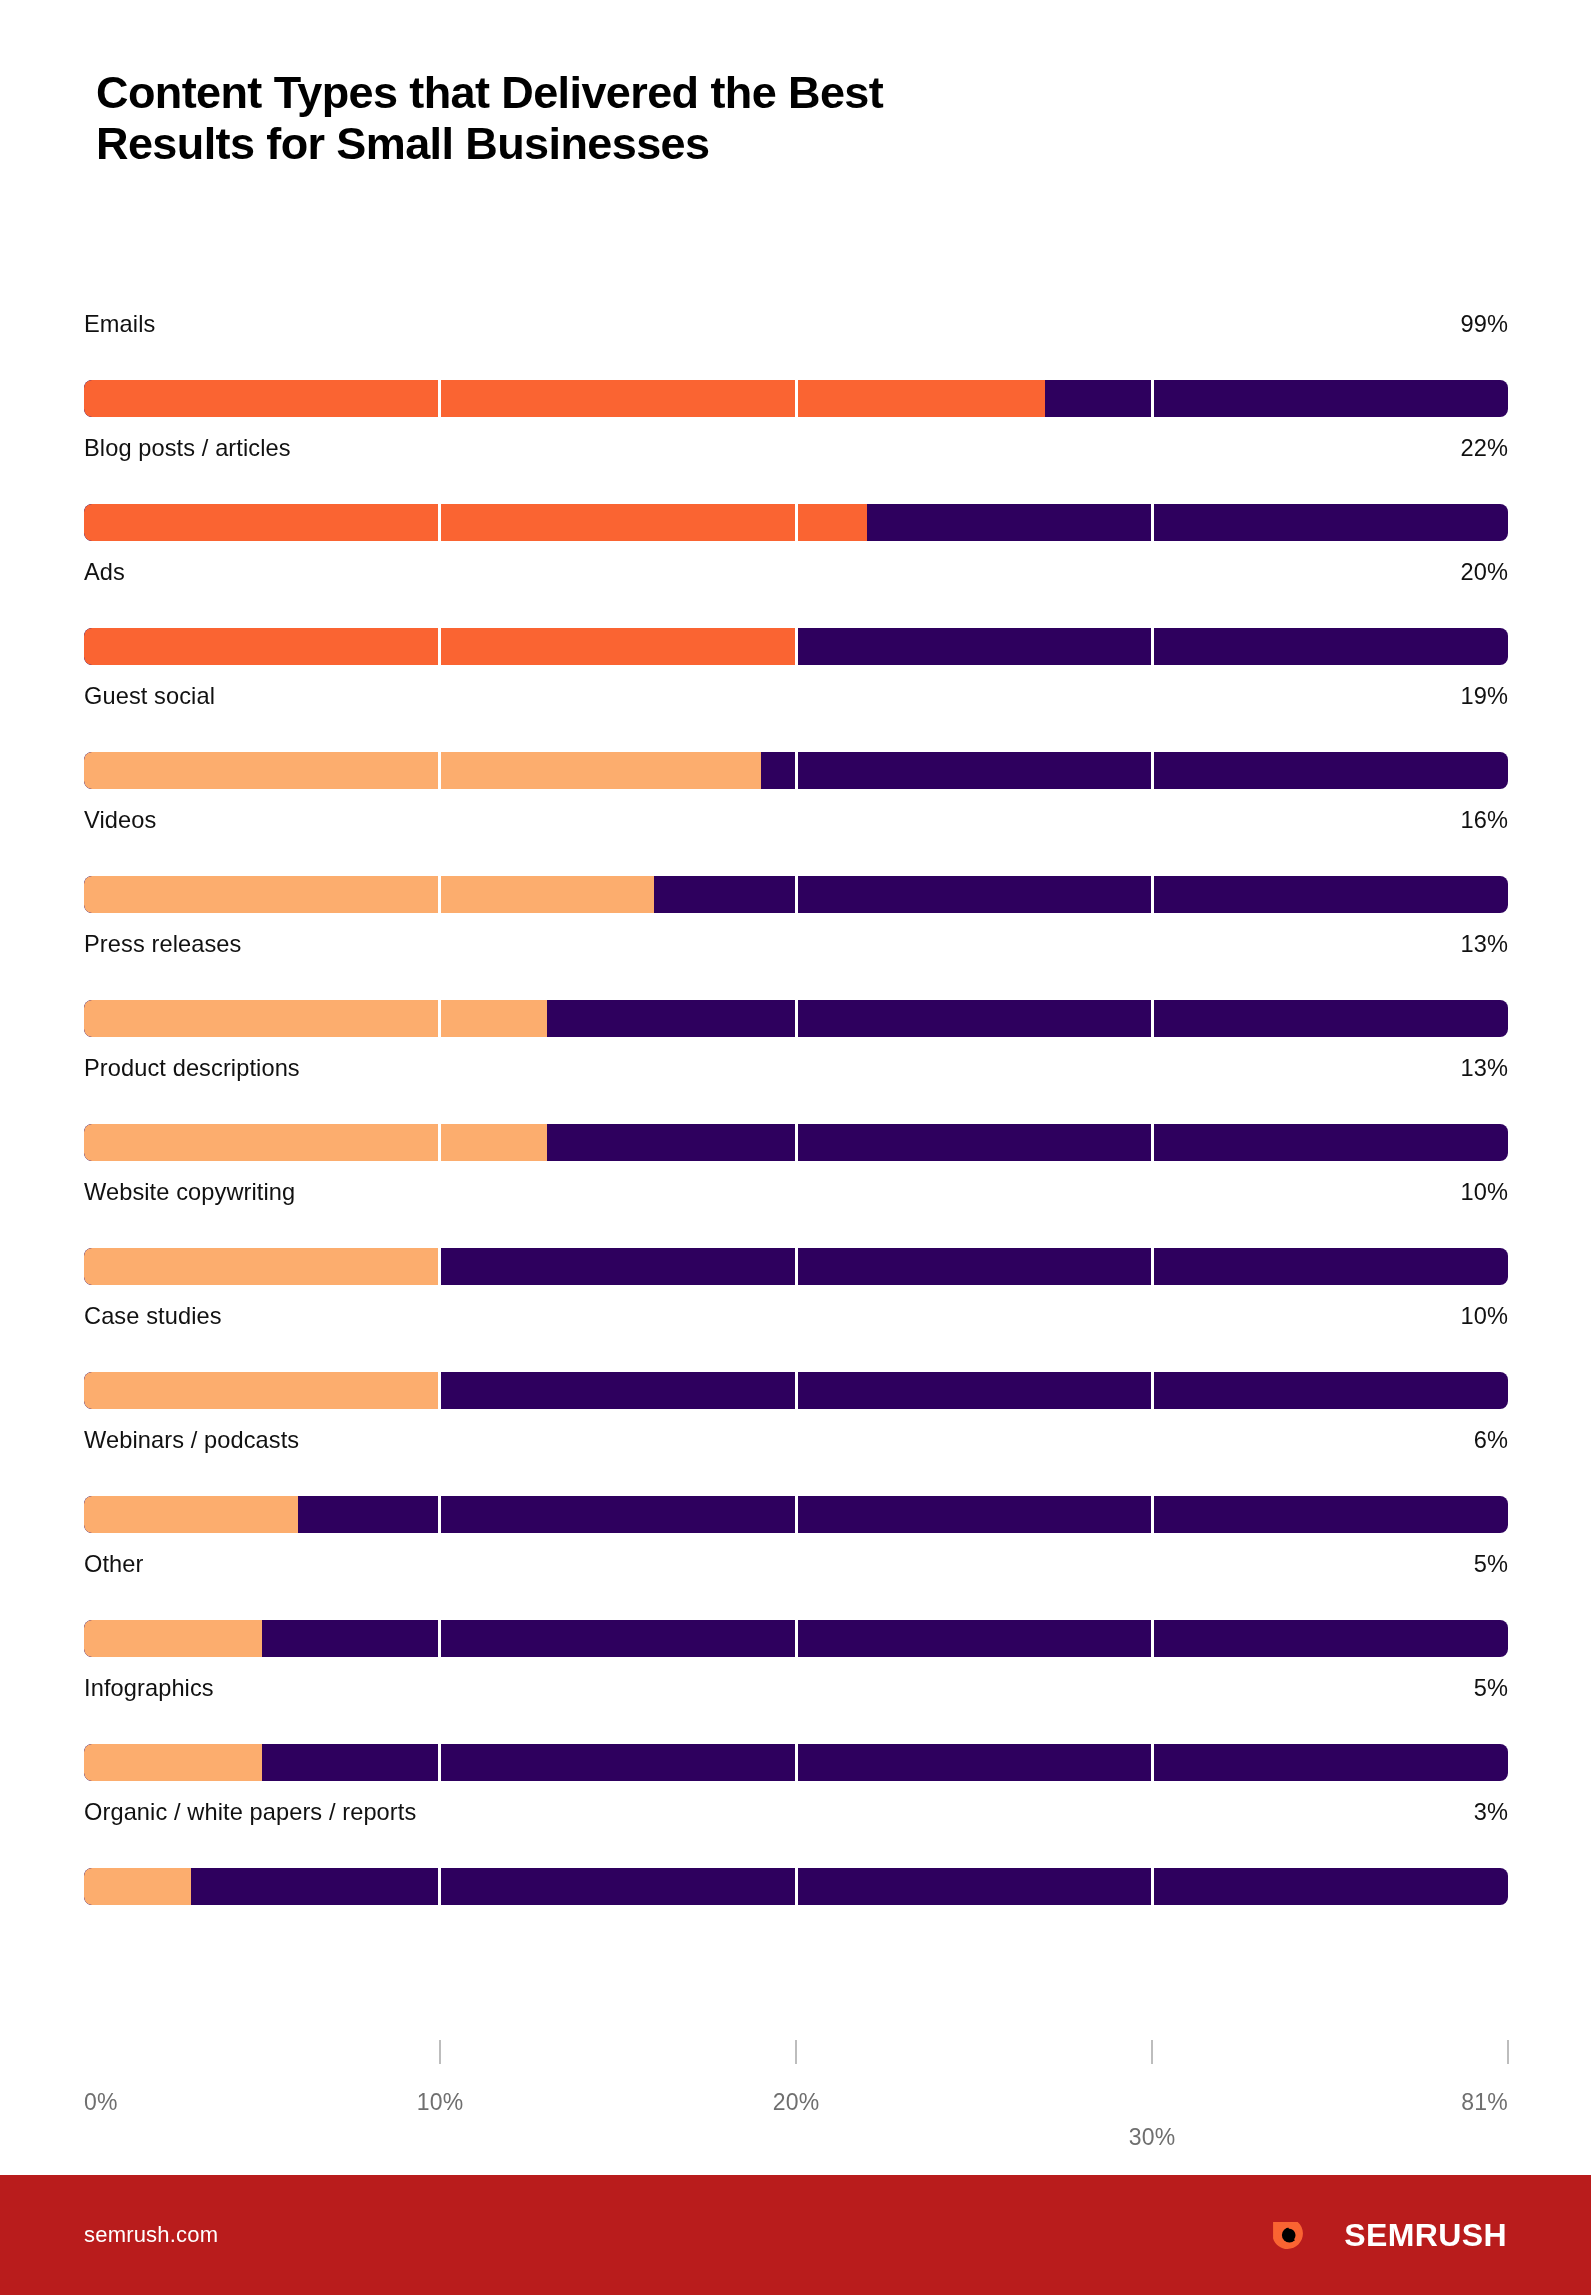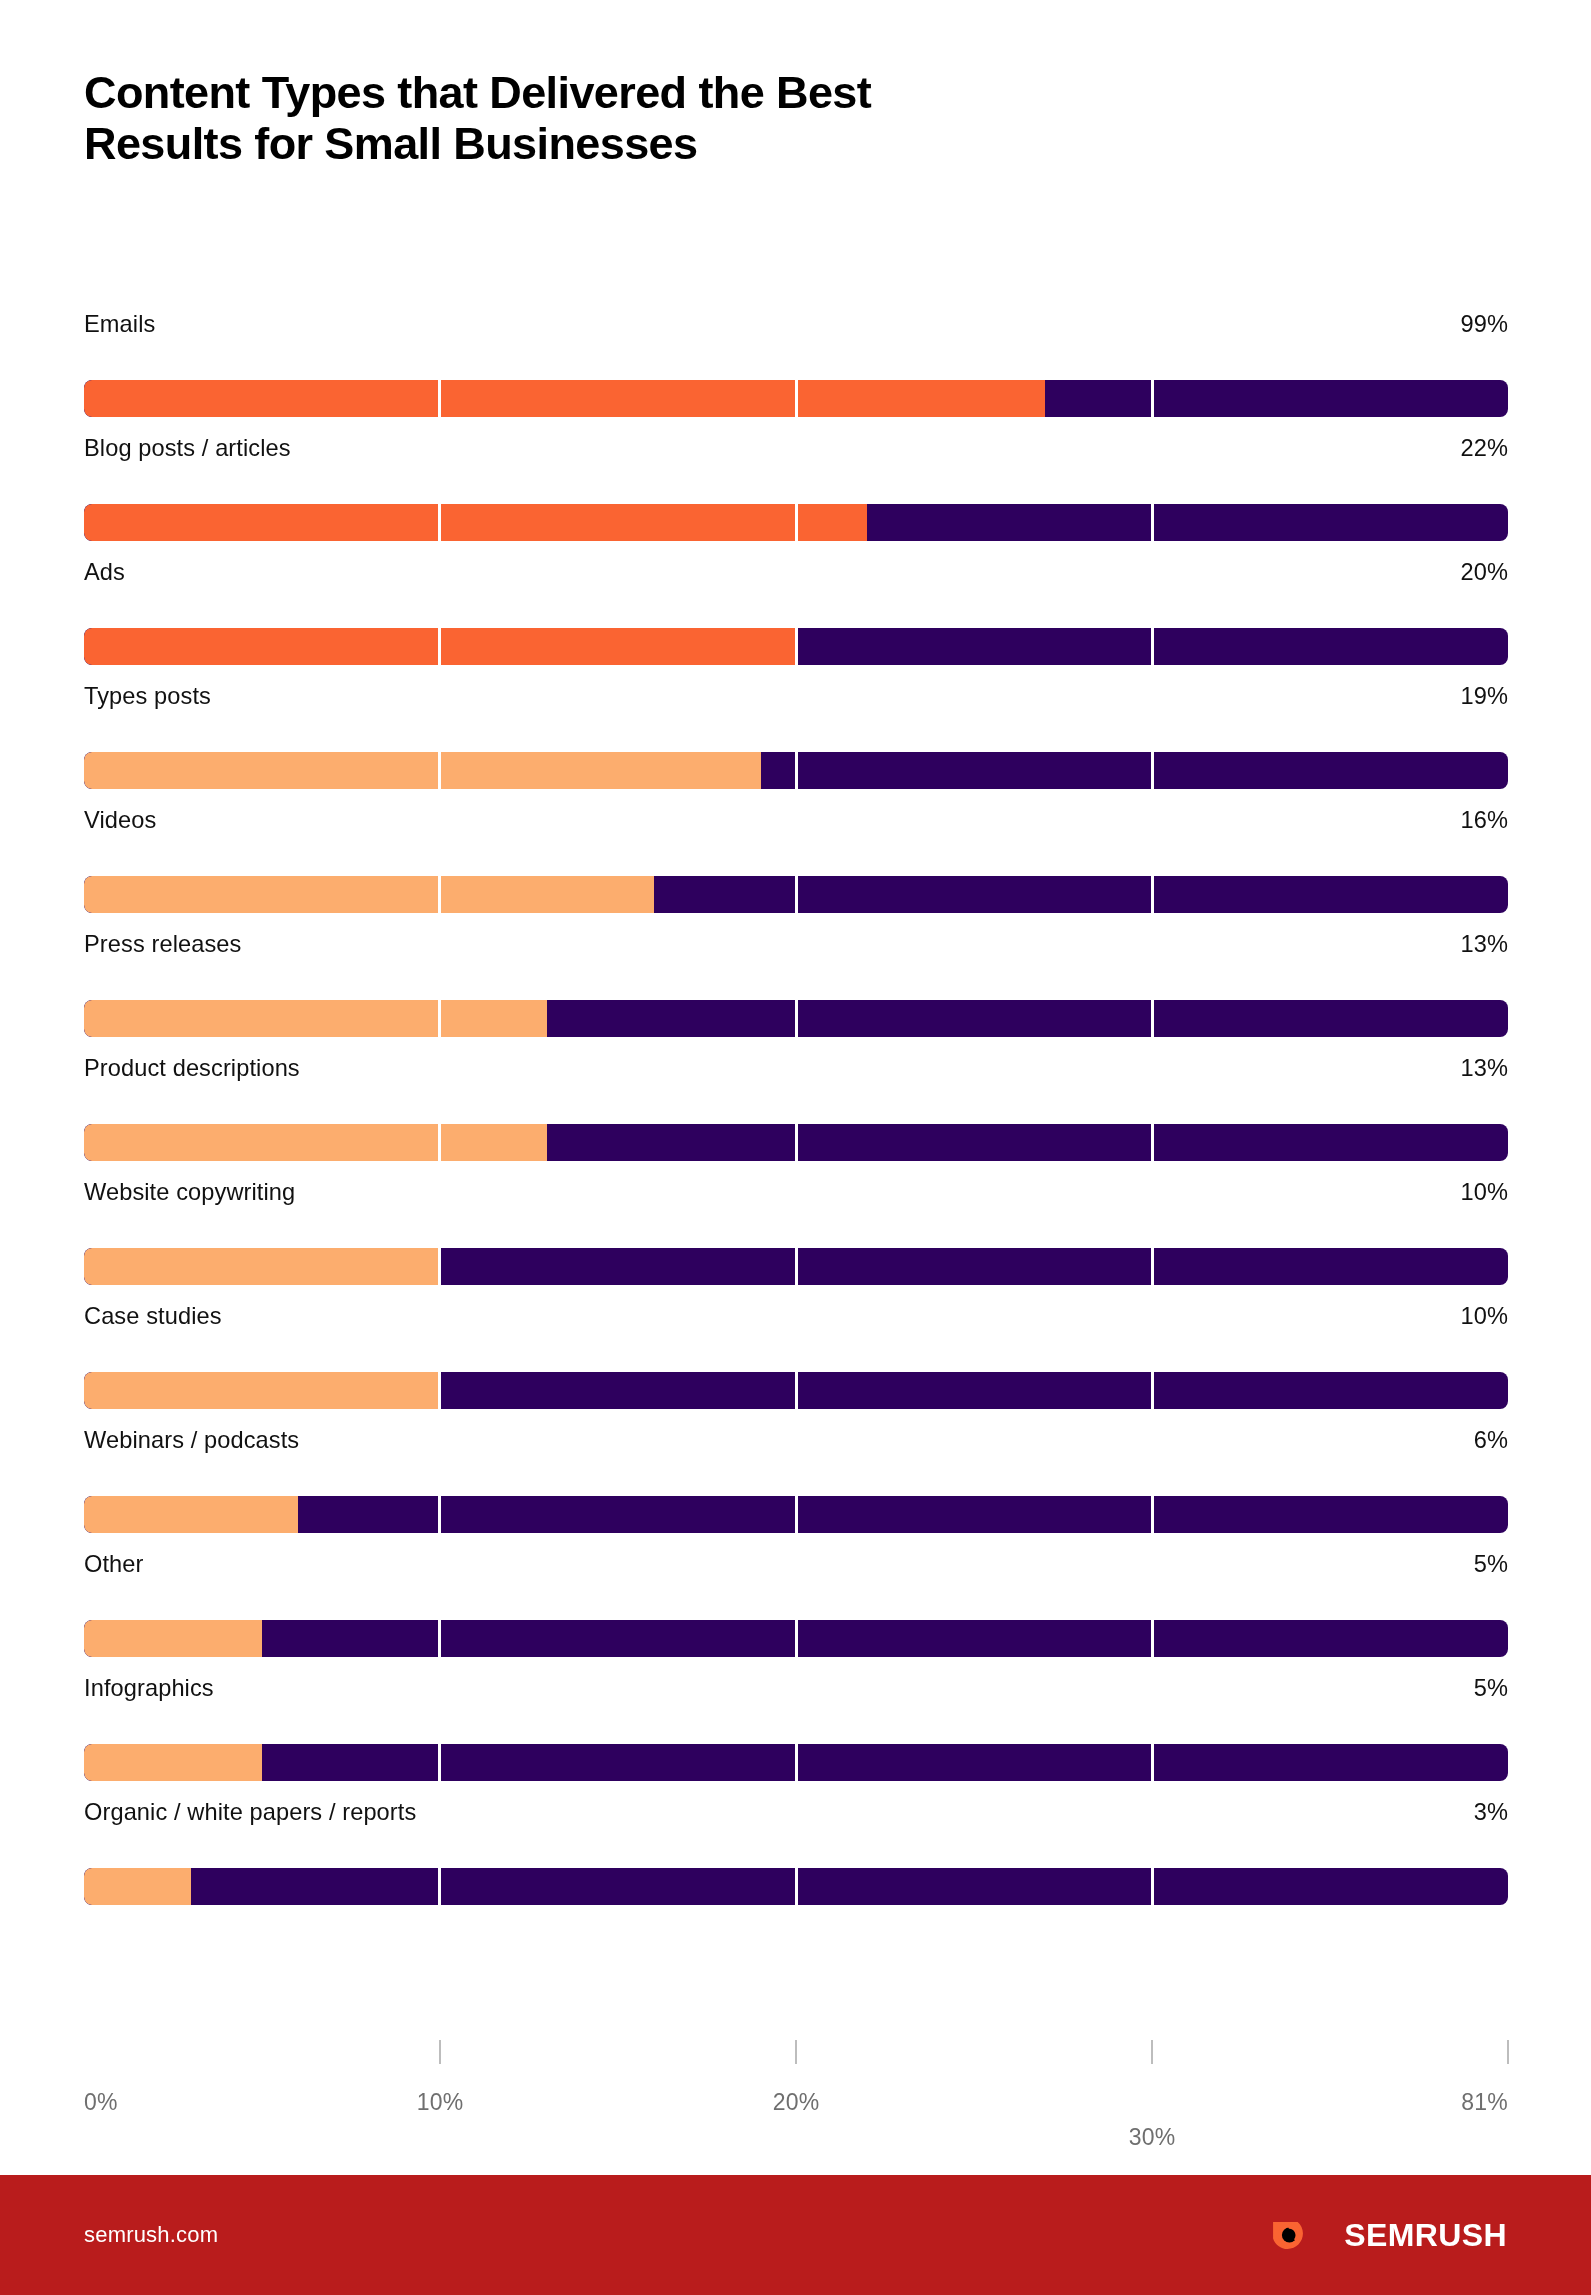--- a/index.html
+++ b/index.html
@@ -16,21 +16,21 @@
     position: relative;
     width: 1591px;
     height: 2295px;
     background: #ffffff;
     overflow: hidden;
   }
 
   
   #title {
     position: absolute;
-    left: 84px;
+    left: 96px;
     top: 68px;
     width: 1386px;
     font-size: 45px;
     font-weight: 700;
     line-height: 1.13;
     letter-spacing: -0.6px;
     color: #000000;
     white-space: pre-line;
   }
 
@@ -220,21 +220,21 @@
           <div class="bar-fill" style="width: 712px; background: rgb(250, 100, 50);"></div>
           <div class="gridlines">
             <div class="gridline" style="left: 354px; background: rgb(255, 255, 255);"></div>
             <div class="gridline" style="left: 711px; background: rgb(255, 255, 255);"></div>
             <div class="gridline" style="left: 1067px; background: rgb(255, 255, 255);"></div>
           </div>
         </div>
       </div>
       <div class="row">
         <div class="row-head">
-          <span class="row-label">Types posts</span>
+          <span class="row-label">Guest social</span>
           <span class="row-value">19%</span>
         </div>
         <div class="bar-track" style="background: rgb(46, 0, 94);">
           <div class="bar-fill" style="width: 677px; background: rgb(252, 173, 110);"></div>
           <div class="gridlines">
             <div class="gridline" style="left: 354px; background: rgb(255, 255, 255);"></div>
             <div class="gridline" style="left: 711px; background: rgb(255, 255, 255);"></div>
             <div class="gridline" style="left: 1067px; background: rgb(255, 255, 255);"></div>
           </div>
         </div>

